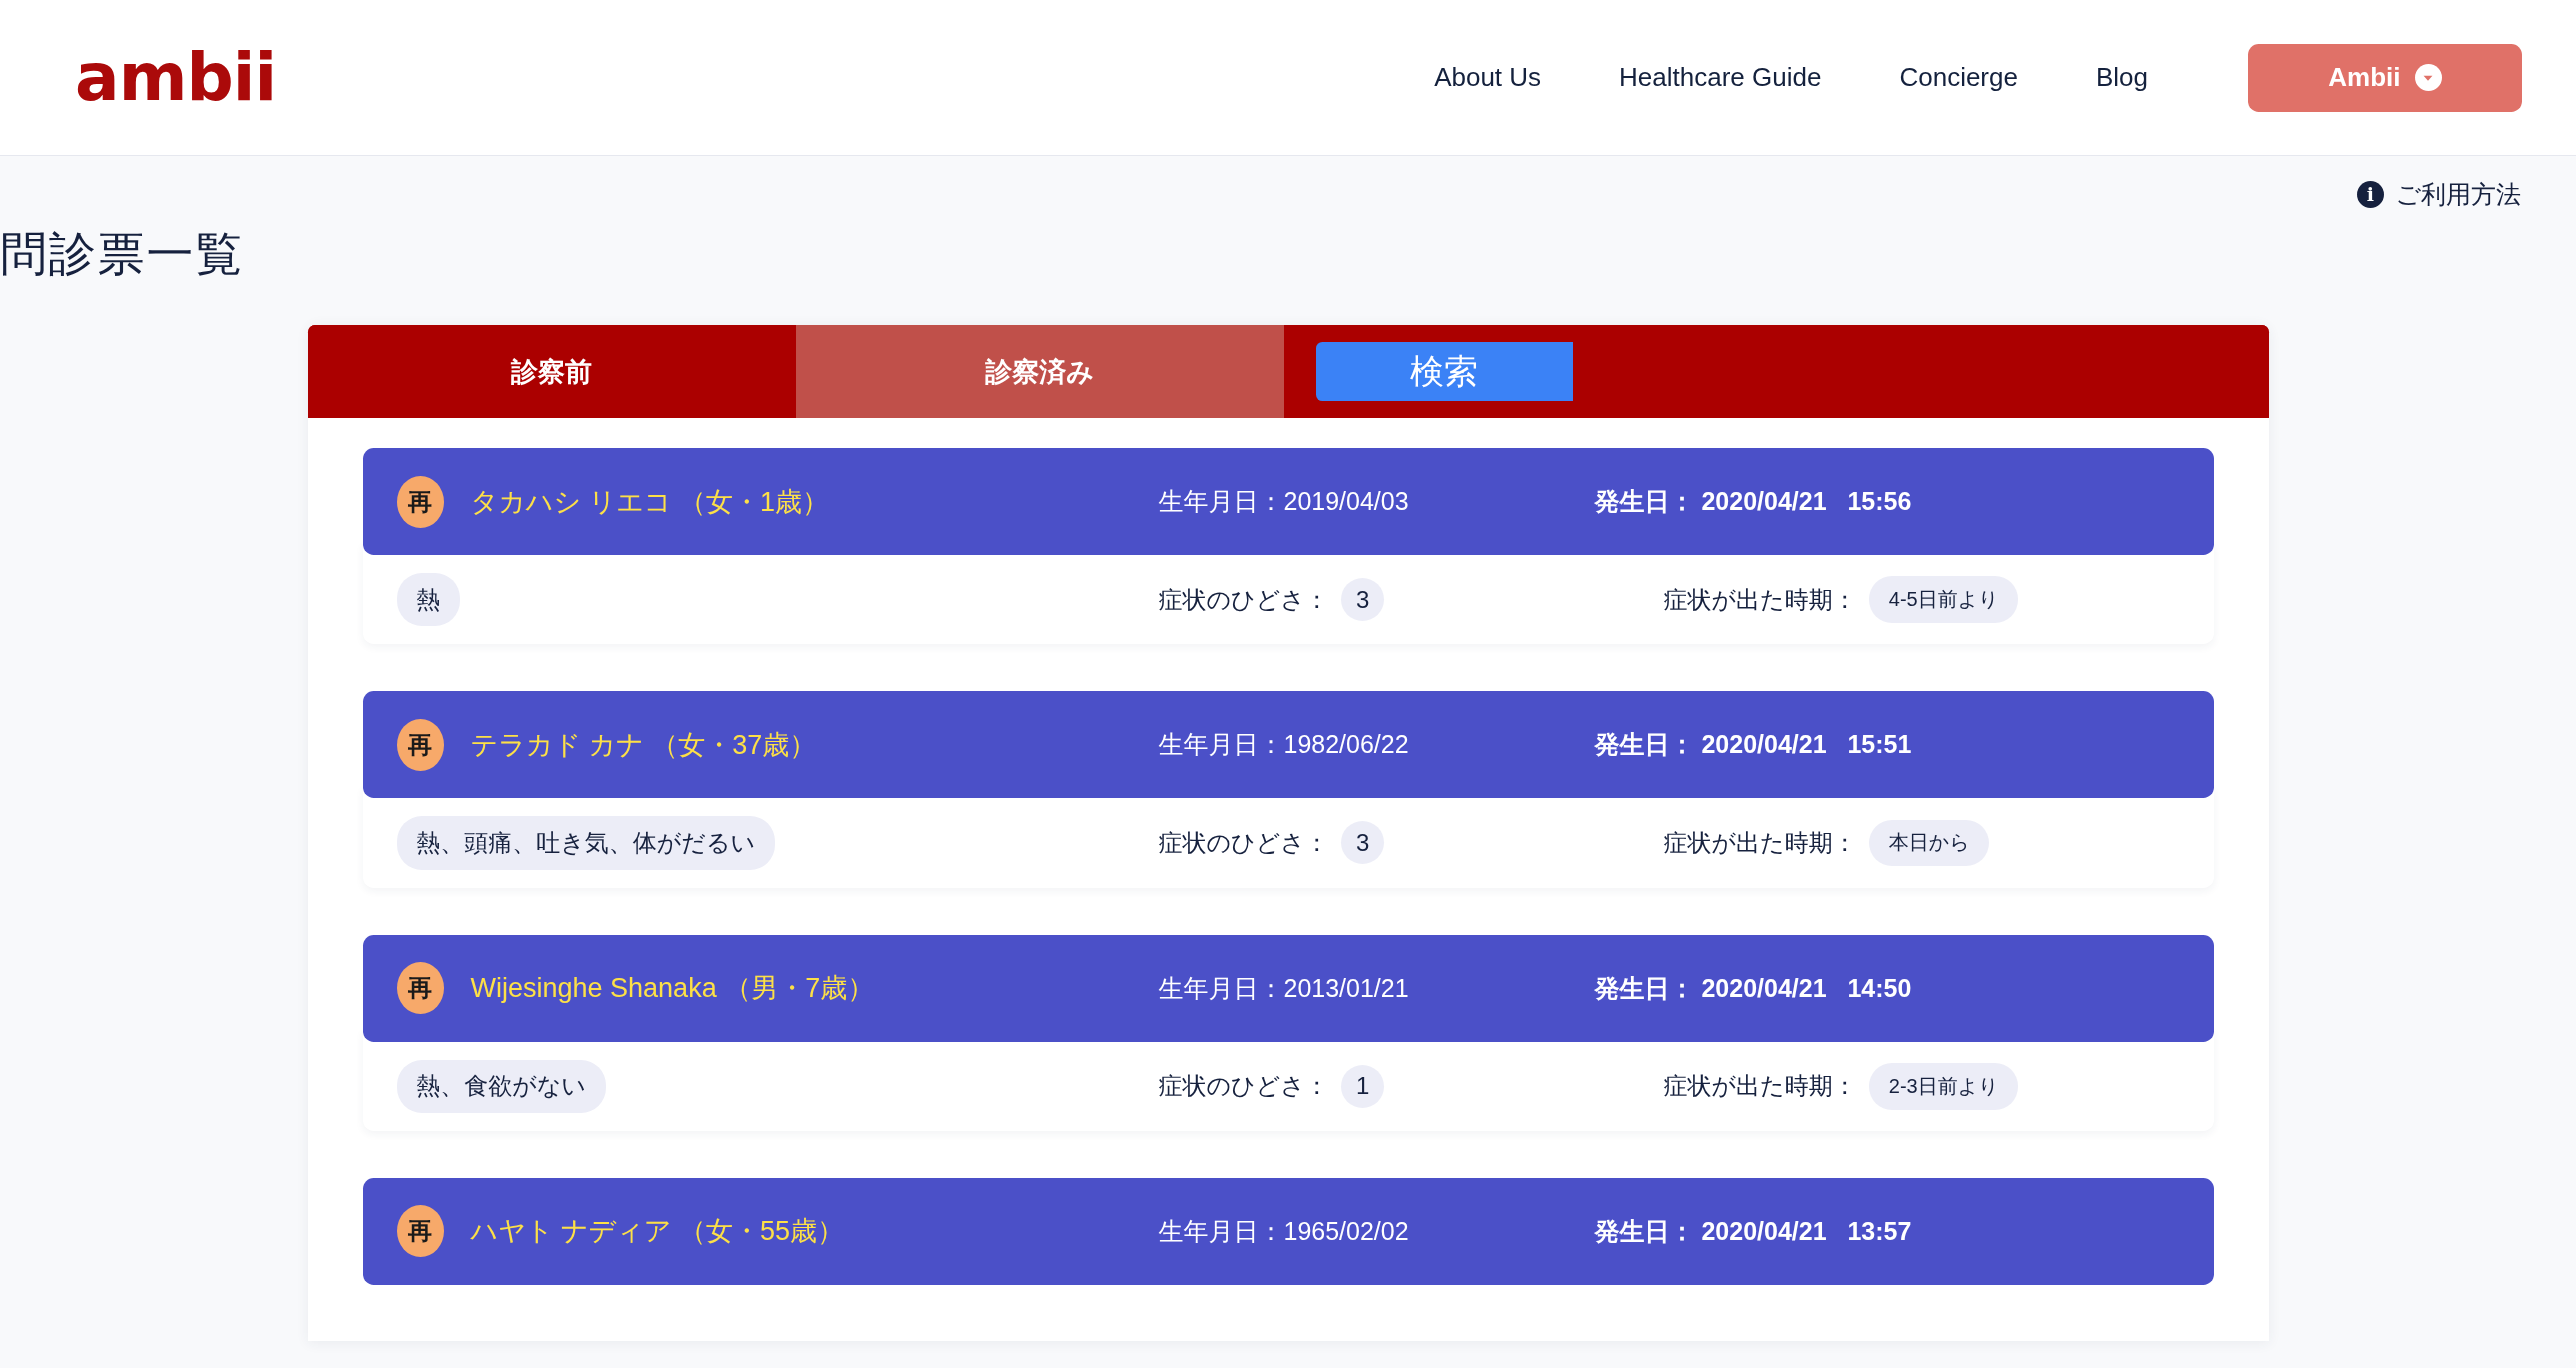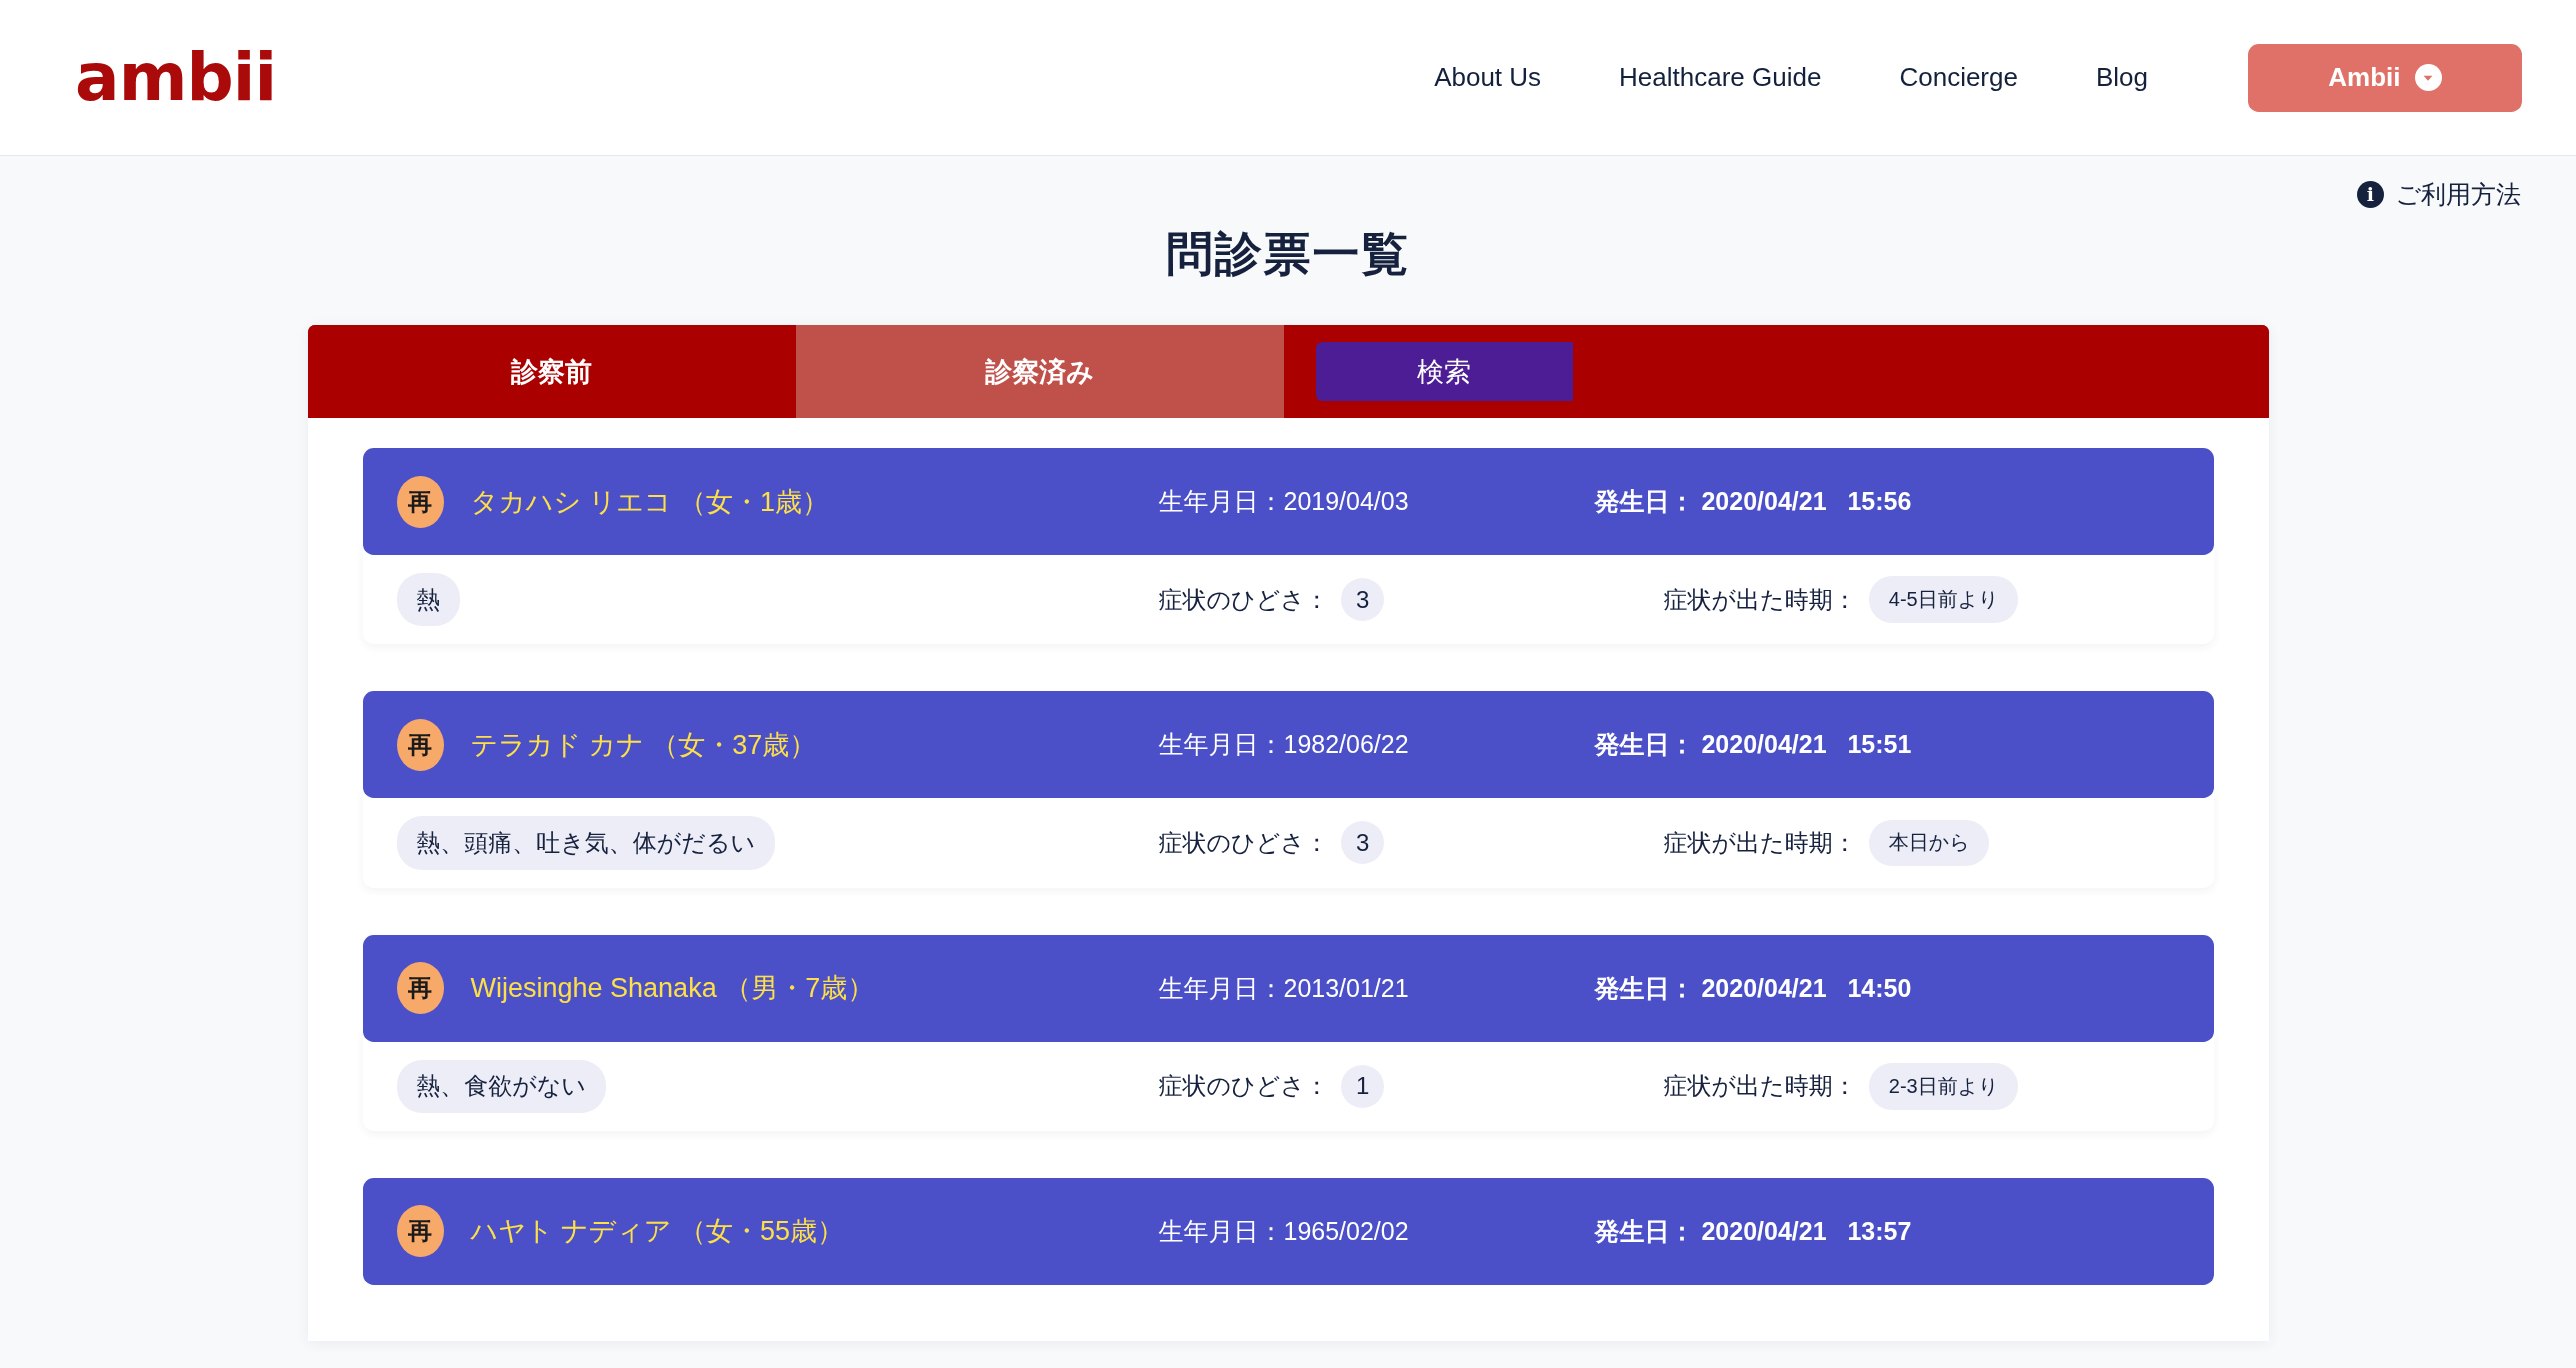--- a/index.html
+++ b/index.html
@@ -102,23 +102,22 @@
     color: #ffffff;
     font-size: 19px;
     font-weight: 700;
     font-family: "DejaVu Serif", serif;
     display: flex; align-items: center; justify-content: center;
     line-height: 1;
   }
 
   
   .page-title {
-    text-align: center;
     font-size: 47px;
-    font-weight: 700;
+    font-weight: 400;
     color: #16213e;
     margin-top: 12.5px;
     letter-spacing: 1.8px;
   }
 
   
   .panel {
     width: 1961px;
     margin: 39px auto 0;
     background: #ffffff;
@@ -169,24 +168,24 @@
     outline: none;
     background: #ffffff;
     font-size: 24px;
     padding: 0 21.5px;
     color: #16213e;
     font-family: "Liberation Sans", sans-serif;
   }
   .search-input::placeholder { color: #707a90; }
   .search-button {
     width: 257px;
-    background: #4c1d95;
+    background: #3b82f6;
     border: none;
     color: #ffffff;
-    font-size: 27px;
+    font-size: 34px;
     cursor: pointer;
     font-family: "Liberation Sans", sans-serif;
   }
 
   
   .card-list { padding: 30px 55px 0 55px; }
 
   .card {
     margin-bottom: 47px;
     border-radius: 10.7px;

